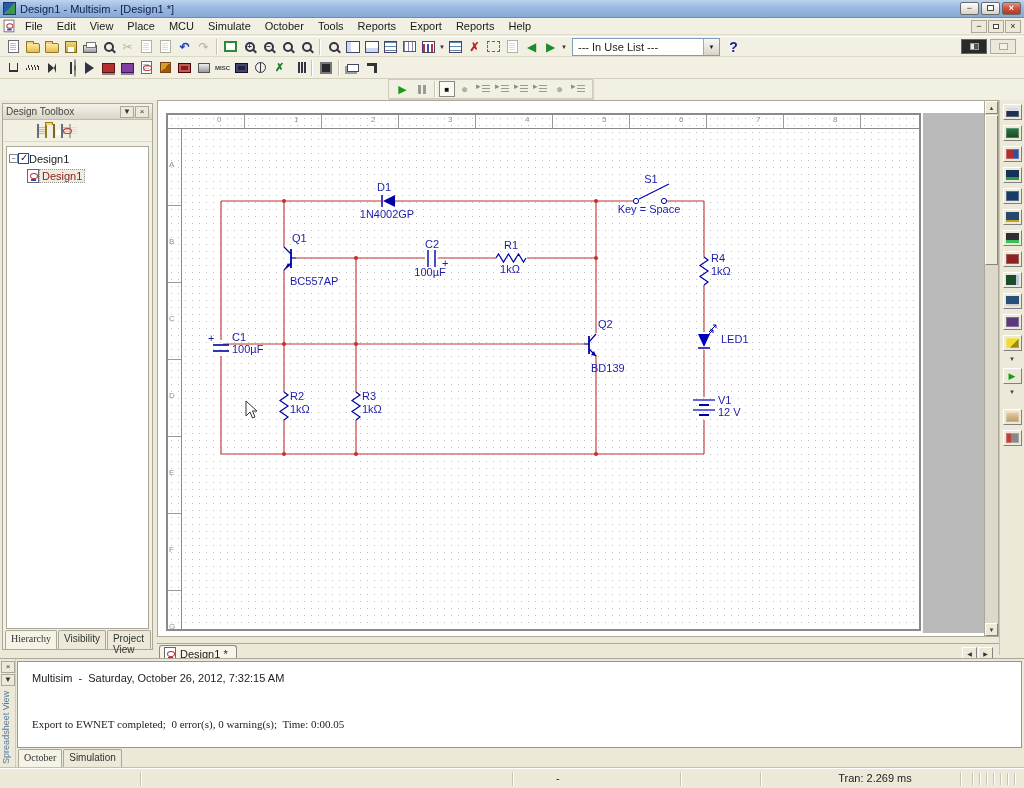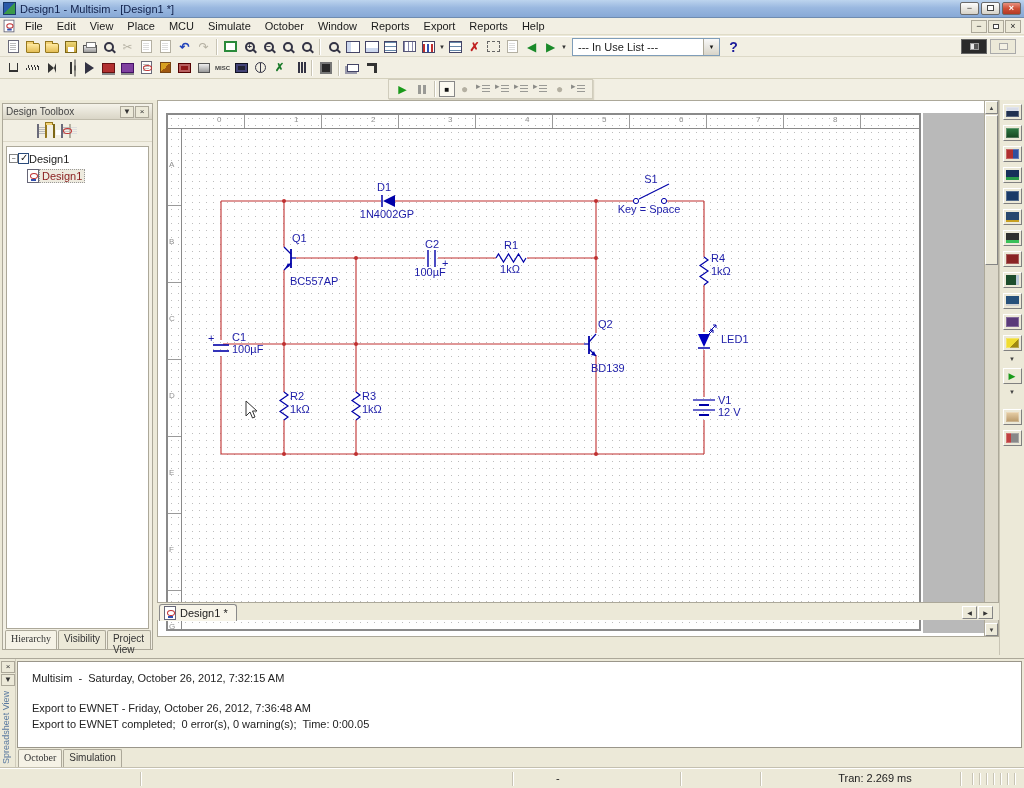--- a/index.html
+++ b/index.html
@@ -123,21 +123,21 @@
   .rnum { position:absolute; top:14px; font-size:8px; color:#909090; }
   .rlet { position:absolute; left:11px; font-size:8px; color:#909090; }
   #gray-margin { position:absolute; left:765px; top:12px; width:63px; height:520px; background:#b9b9b9; }
   #vscroll { position:absolute; right:0; top:0; width:14px; height:100%; background:#dcd8ca; border-left:1px solid #aca899; }
   .sbtn { position:absolute; left:0; width:13px; height:13px; background:#ece9d8; border:1px solid;
     border-color:#fff #848484 #848484 #fff; font-size:6px; text-align:center; line-height:12px; color:#444; }
   #vthumb { position:absolute; left:0; top:14px; width:13px; height:150px; background:#ece9d8;
     border:1px solid; border-color:#fff #848484 #848484 #fff; }
 
   
-  #tabrow { left:157px; top:602px; width:842px; height:18px; background:#ece9d8; border-top:1px solid #aca899; }
+  #tabrow { left:157px; top:643px; width:842px; height:18px; background:#ece9d8; border-top:1px solid #aca899; }
   #sheet-tab { position:absolute; left:2px; top:1px; height:17px; background:#f7f4e8;
     border:1px solid #8a8a8a; border-bottom:none; border-radius:3px 3px 0 0; display:flex;
     align-items:center; gap:4px; padding:0 8px 0 4px; }
   #hscroll-btns { position:absolute; right:6px; top:3px; display:flex; gap:1px; }
   .hbtn { width:15px; height:13px; background:#ece9d8; border:1px solid; border-color:#fff #848484 #848484 #fff;
     font-size:6px; text-align:center; line-height:12px; color:#333; }
 
   
   #instruments { right:0; top:100px; width:25px; height:555px; background:#ece9d8; border-left:1px solid #c8c4b4;
     display:flex; flex-direction:column; align-items:center; padding-top:4px; gap:5px; }
@@ -190,21 +190,21 @@
 
   <div id="menubar" class="abs">
     <span class="schpg" style="transform:scale(.9);margin:0 3px;"></span>
     <span class="menu-item">File</span>
     <span class="menu-item">Edit</span>
     <span class="menu-item">View</span>
     <span class="menu-item">Place</span>
     <span class="menu-item">MCU</span>
     <span class="menu-item">Simulate</span>
     <span class="menu-item">October</span>
-    <span class="menu-item">Window</span>
+    <span class="menu-item">Tools</span>
     <span class="menu-item">Reports</span>
     <span class="menu-item">Export</span>
     <span class="menu-item">Reports</span>
     <span class="menu-item">Help</span>
     <div class="mdi-btns">
       <div class="mdi-btn">−</div>
       <div class="mdi-btn"><span class="rbox" style="display:inline-block;width:6px;height:5px;border:1px solid #444;background:#fff;"></span></div>
       <div class="mdi-btn">×</div>
     </div>
   </div>
@@ -632,22 +632,21 @@
   </div>
 
   <div id="spreadsheet" class="abs">
     <div id="ss-strip">
       <div class="dt-btn" style="margin:2px 1px 1px;">×</div>
       <div class="dt-btn" style="margin:0 1px;">▼</div>
       <div id="ss-title">Spreadsheet View</div>
     </div>
     <div id="ss-content">
       <div class="ss-line" style="top:10px;">Multisim  -  Saturday, October 26, 2012, 7:32:15 AM</div>
-      <div class="ss-line" style="top:40px;">Export to EWNET - Friday, October 26, 2012, 7:36:48 AM</div>
-      <div class="ss-line" style="top:56px;">Export to EWNET completed;  0 error(s), 0 warning(s);  Time: 0:00.05</div>
+      <div class="ss-line" style="top:56px;font-family:Liberation Serif, serif;">Export to EWNET completed;  0 error(s), 0 warning(s);  Time: 0:00.05</div>
     </div>
     <div id="ss-tabs">
       <span class="mini-tab active">October</span>
       <span class="mini-tab">Simulation</span>
     </div>
   </div>
 
   <div id="statusbar" class="abs">
     <span class="sb-div" style="left:140px;"></span>
     <span class="sb-div" style="left:512px;"></span>

